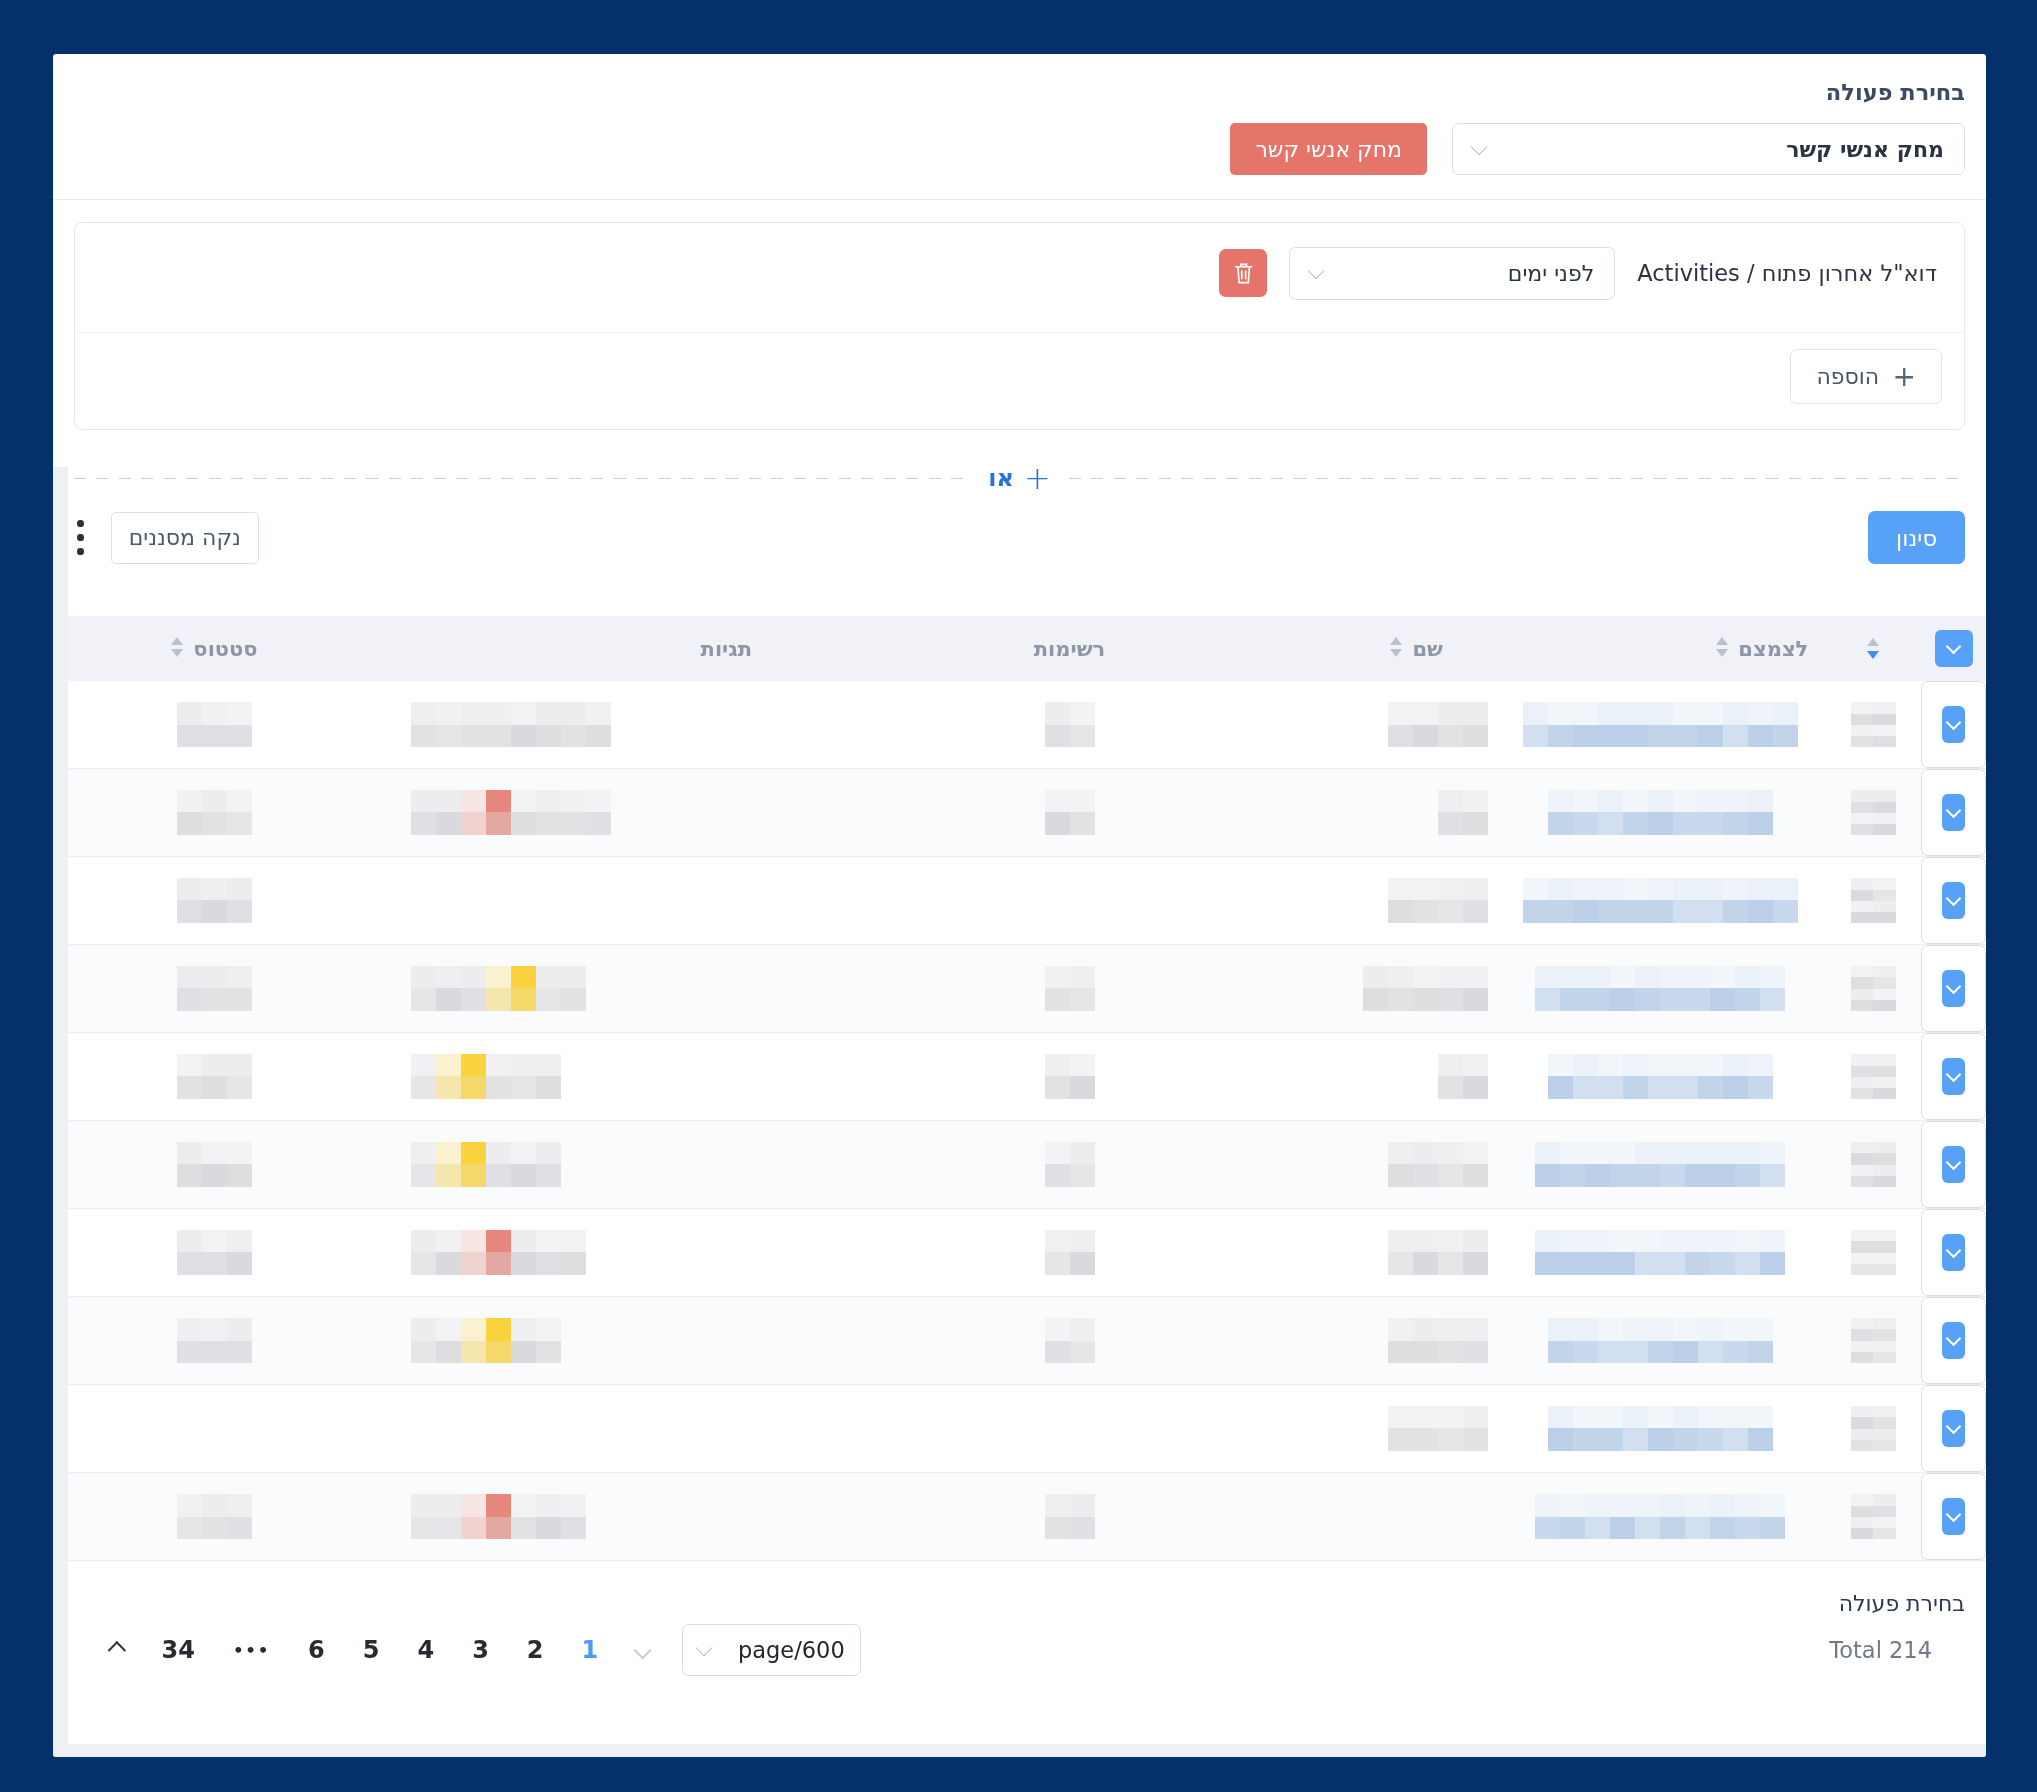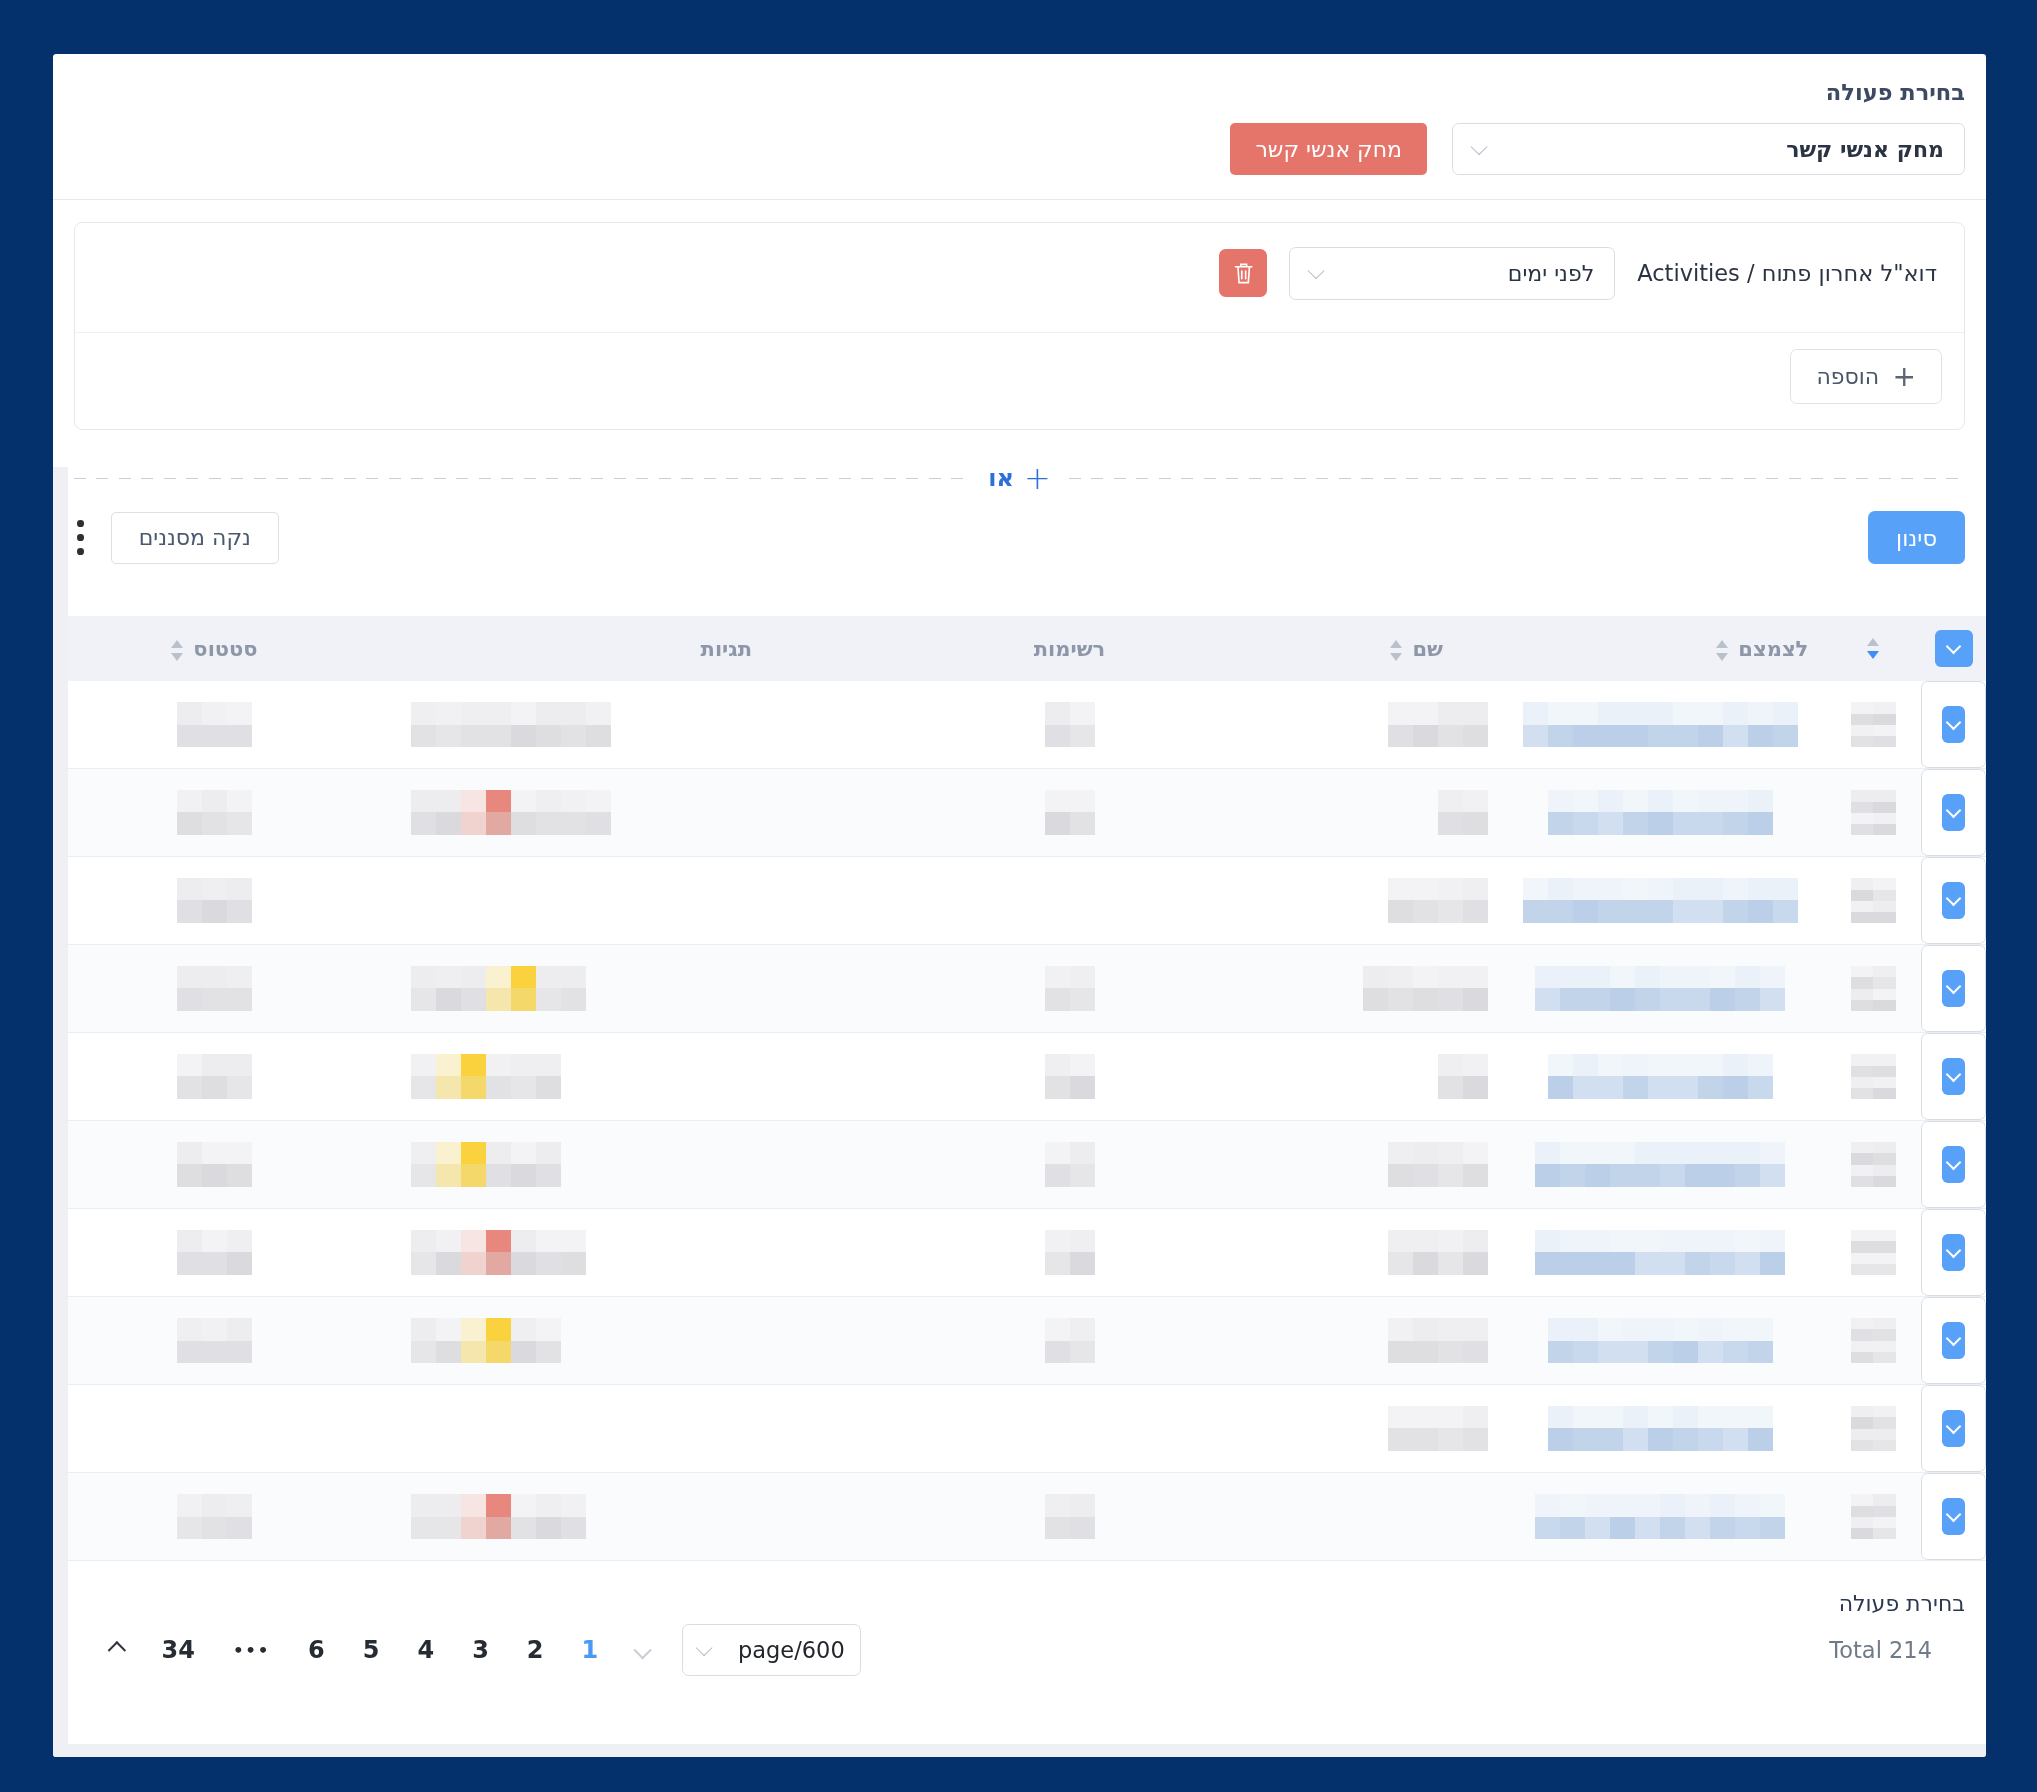--- a/index.html
+++ b/index.html
@@ -53,29 +53,29 @@
   .or-divider .dash{flex:1;height:1.7px;
     background:repeating-linear-gradient(90deg,#c9ced6 0 11.7px,transparent 11.7px 22.5px);}
   .or-label{display:flex;align-items:center;gap:10px;margin:0 18.4px;color:var(--link);}
   .or-label .plus{font-size:32px;font-weight:300;line-height:1;}
   .or-label .or-txt{font-size:24px;font-weight:700;}
   
   .toolbar{display:flex;align-items:center;justify-content:space-between;margin:10px 21px 22px;}
   .btn-primary{height:53px;padding:0 28px;border:none;border-radius:6.7px;background:var(--primary);
     color:#fff;font-size:22.5px;font-family:inherit;cursor:pointer;}
   .toolbar-left{display:flex;align-items:center;gap:23.4px;}
-  .btn-outline{height:52px;padding:0 27px;background:#fff;border:0.8px solid #dbe0e6;border-radius:5px;
+  .btn-outline{height:52px;padding:0 17px;background:#fff;border:0.8px solid #dbe0e6;border-radius:5px;
     font-size:22px;color:#4a5a6e;font-family:inherit;cursor:pointer;}
   .kebab{display:flex;flex-direction:column;gap:7.5px;padding:3.3px;cursor:pointer;}
   .kebab i{width:6.7px;height:6.7px;border-radius:50%;background:#2f2f31;}
   
   .table{margin-top:52px;}
   .trow{display:grid;grid-template-columns:65px 96px 330px 250px 351px 518px 1fr;align-items:center;}
   .thead{height:65px;background:var(--header-bg);}
-  .hcell{display:flex;align-items:flex-end;gap:10px;font-size:21px;font-weight:700;color:var(--grey-txt);}
+  .hcell{display:flex;align-items:flex-start;gap:10px;font-size:21px;font-weight:700;color:var(--grey-txt);}
   .hcell.col-select,.hcell.col-avatar{justify-content:center;}
   .hcell.col-email{justify-content:flex-start;padding-inline-start:16.7px;}
   .hcell.col-name{justify-content:flex-start;padding-inline-start:52px;}
   .hcell.col-lists{justify-content:center;}
   .hcell.col-tags{justify-content:flex-start;padding-inline-start:142px;}
   .hcell.col-status{justify-content:center;}
   .sorter{display:flex;flex-direction:column;gap:4.2px;cursor:pointer;}
   .tri{width:0;height:0;border-left:6.7px solid transparent;border-right:6.7px solid transparent;}
   .tri.up{border-bottom:8.3px solid #b9c1cd;}
   .tri.down{border-top:8.3px solid #b9c1cd;}

